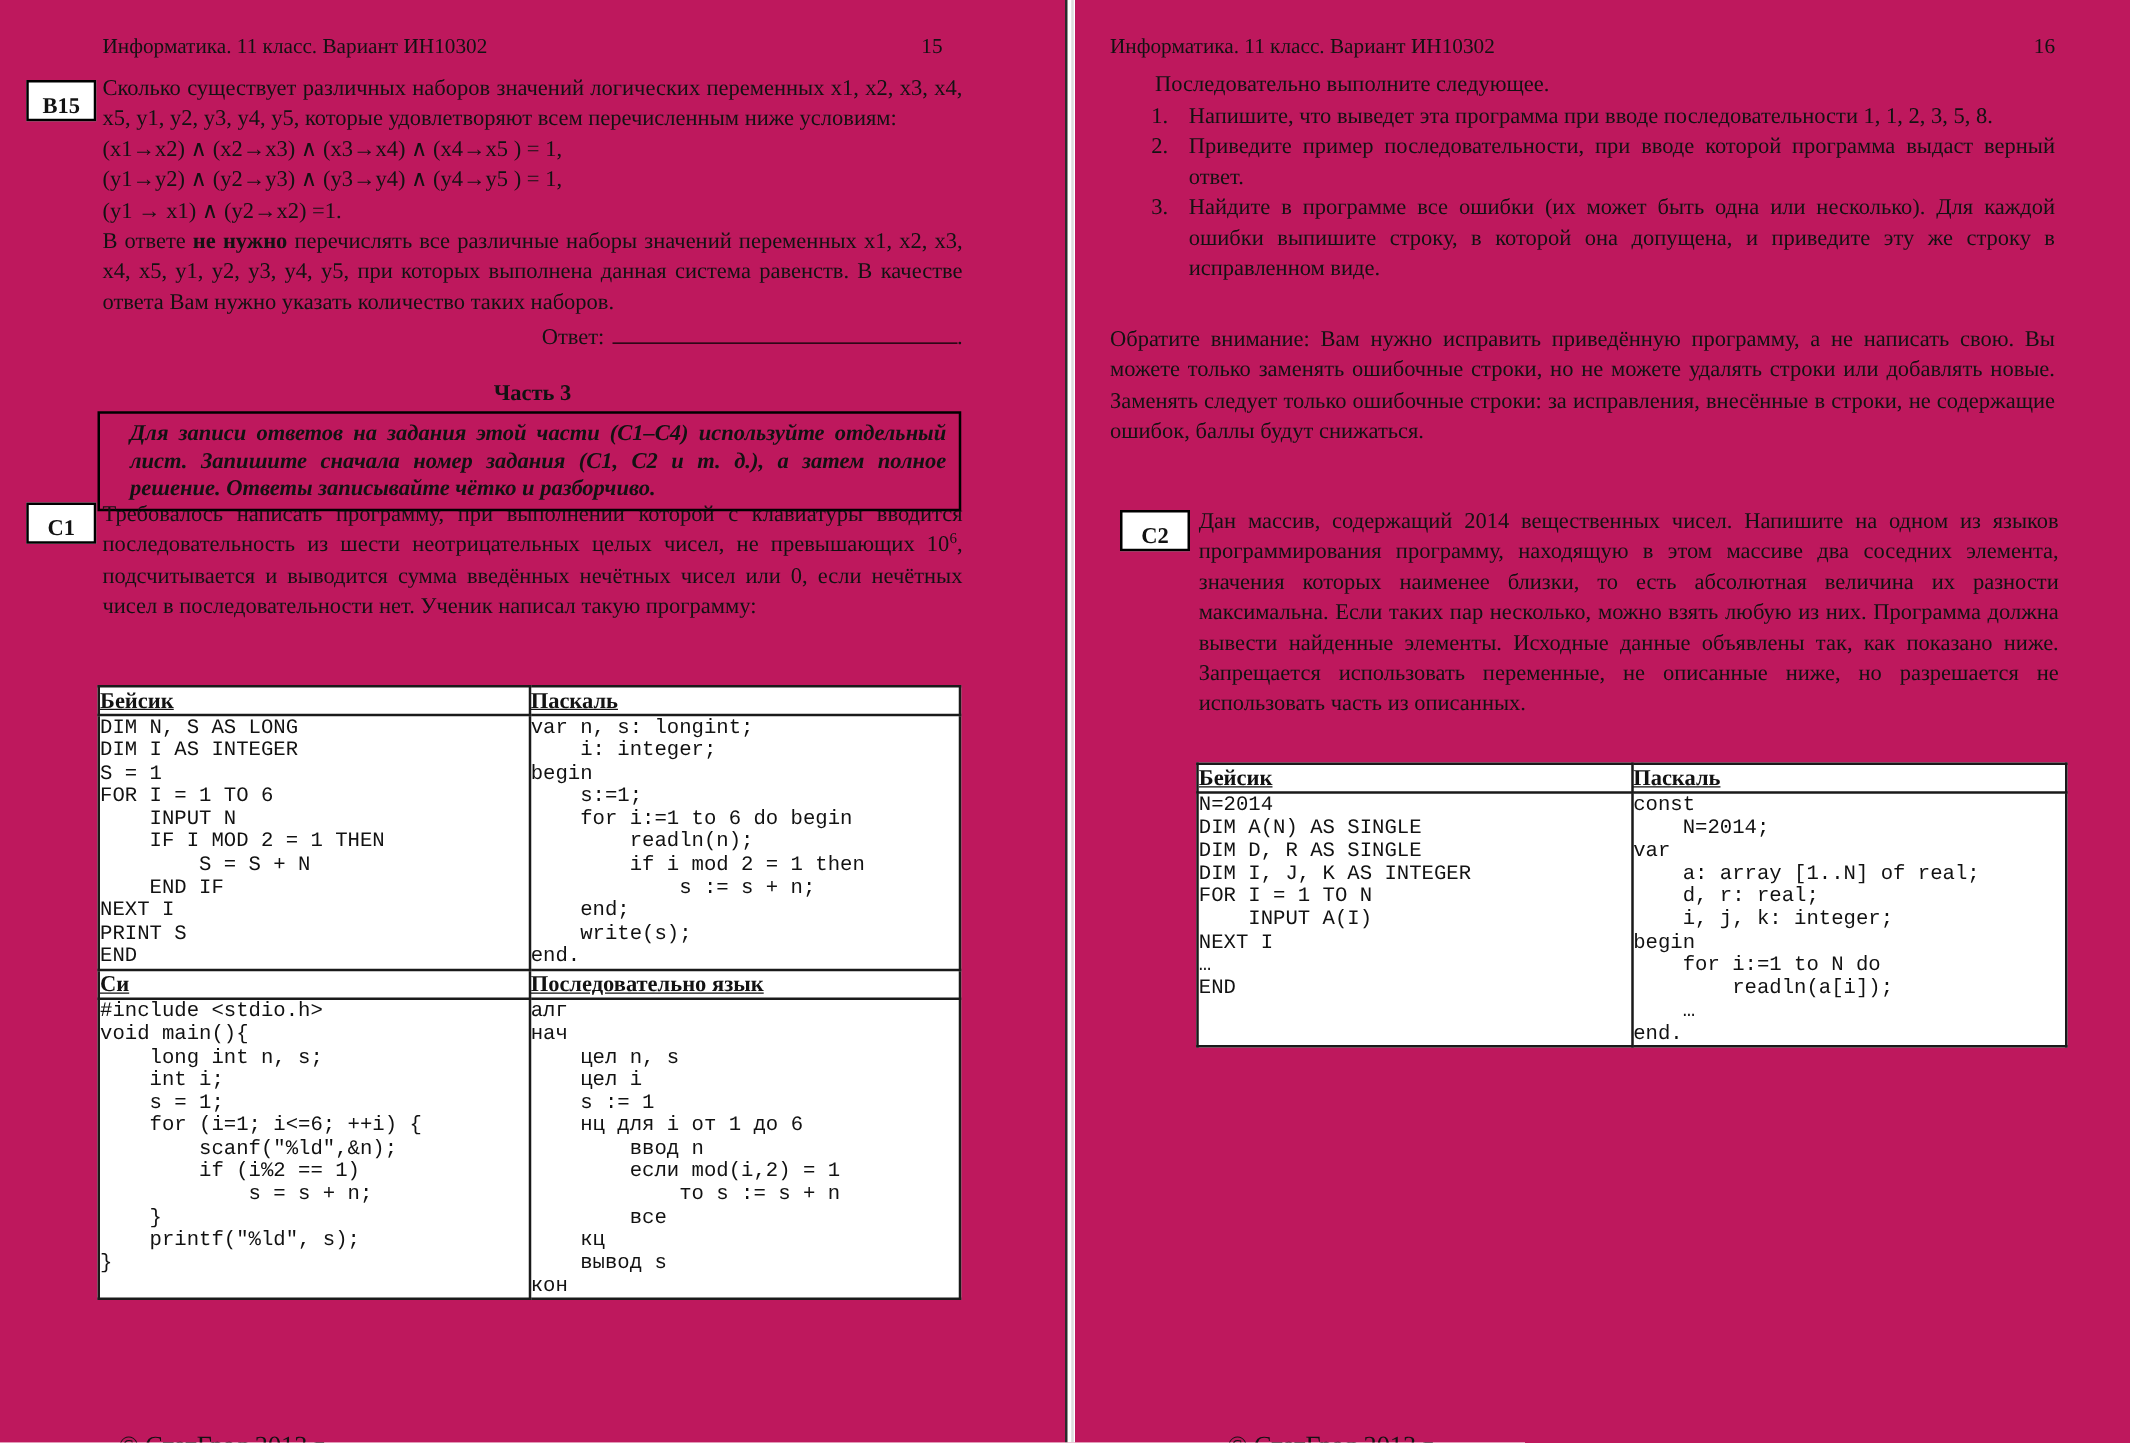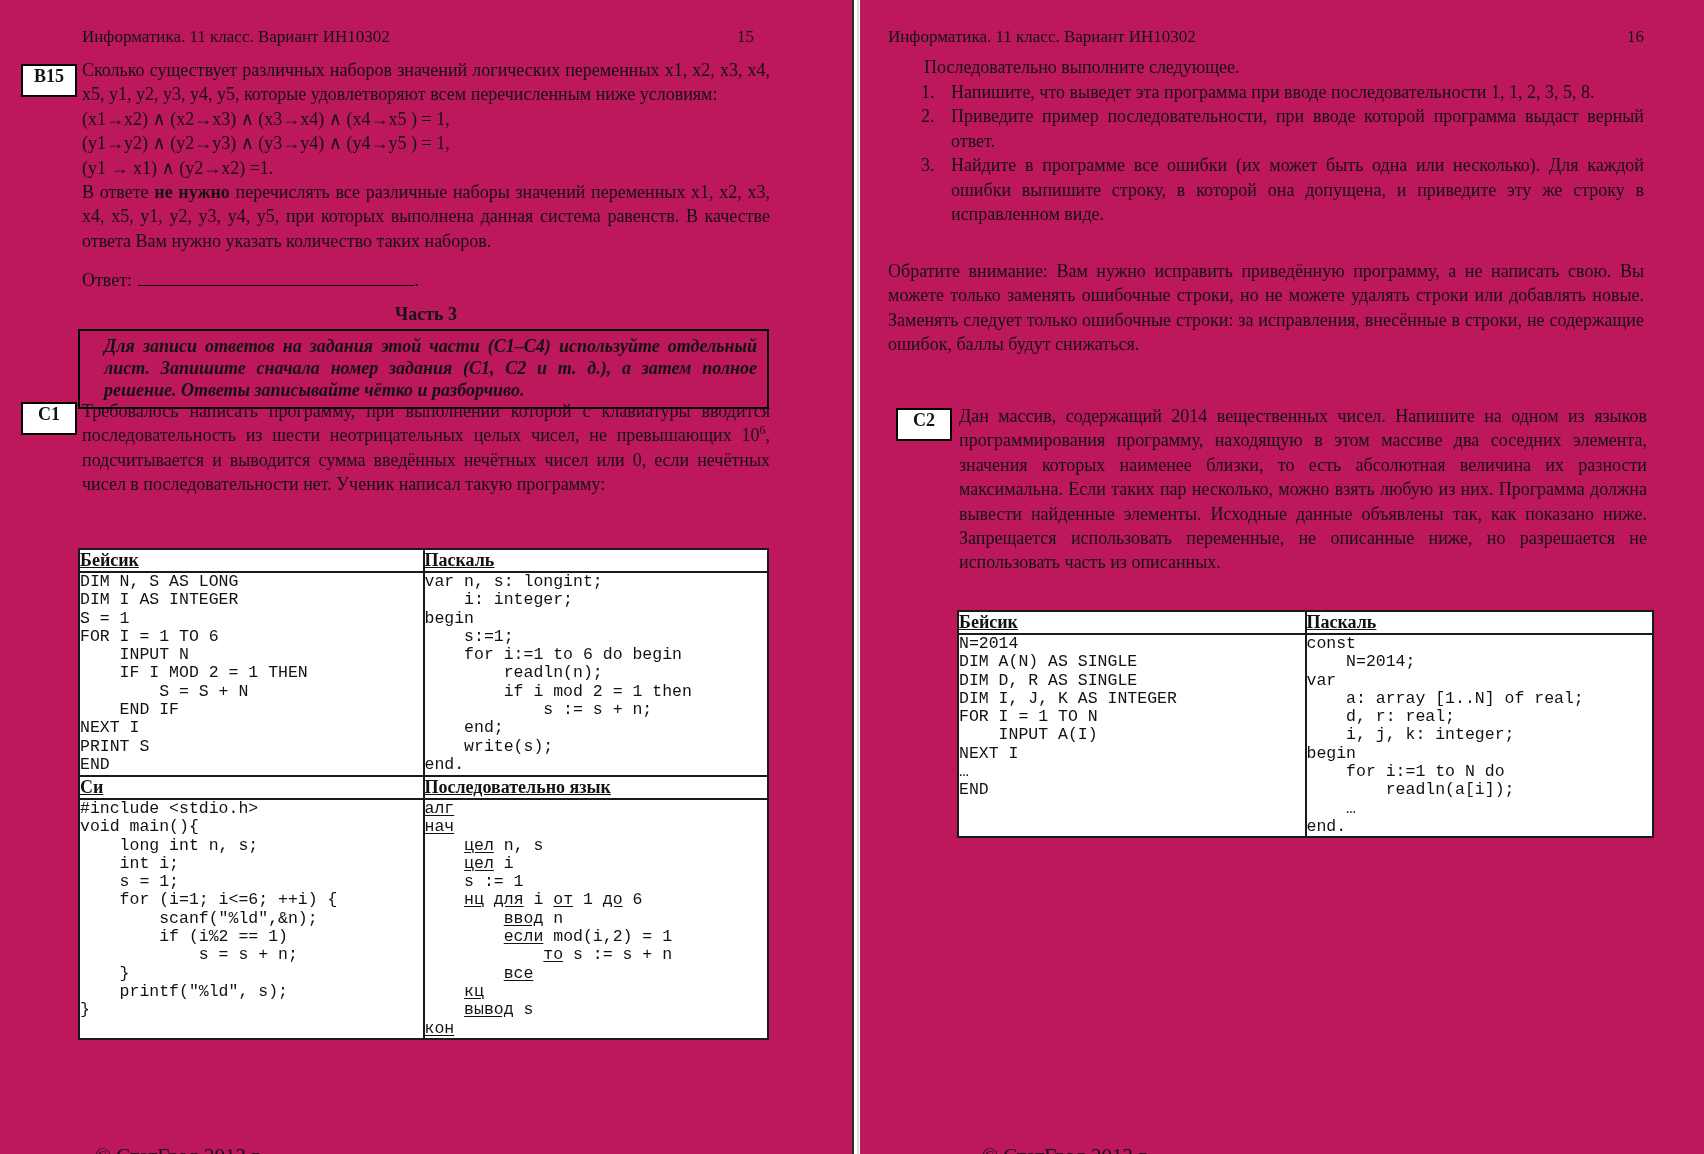--- a/index.html
+++ b/index.html
@@ -7,47 +7,47 @@
   .page{position:absolute;top:0;height:1154px;background:#be185d;}
   #page-left{left:0;width:852px;}
   #page-right{left:860px;width:844px;}
   .divider-dark{position:absolute;top:0;left:852px;width:2px;height:1154px;background:#2b2b2b;}
   .divider-light{position:absolute;top:0;left:857px;width:2px;height:1154px;background:#dcdcdc;}
 
   .hdr{position:absolute;top:27px;display:flex;justify-content:space-between;font-size:17px;}
   #page-left .hdr{left:82px;width:672px;}
   #page-right .hdr{left:28px;width:756px;}
 
-  .qbox{position:absolute;width:52px;height:29px;border:2px solid #000;display:flex;align-items:flex-start;justify-content:center;font-weight:bold;font-size:18px;background:#fff;}
+  .qbox{position:absolute;width:52px;height:29px;border:2px solid #000;display:flex;align-items:flex-end;justify-content:center;font-weight:bold;font-size:18px;background:#fff;}
 
   .body-text{font-size:18px;line-height:24.4px;text-align:justify;}
   .para{margin:0;}
 
   #b15-content{position:absolute;top:58px;left:82px;width:688px;}
   .formula{text-align:left;}
-  .answer-row{margin-top:15px;text-align:left;}
+  .answer-row{margin-top:4px;text-align:right;}
   .answer-line{display:inline-block;width:276px;border-bottom:1.5px solid #000;height:14px;margin-left:6px;}
 
   #part3-heading{position:absolute;top:304px;left:82px;width:688px;text-align:center;font-weight:bold;font-size:18px;}
   #instruction-box{position:absolute;top:329px;left:78px;width:691px;box-sizing:border-box;border:2px solid #000;padding:5px 10px 6px 24px;font-weight:bold;font-style:italic;font-size:18px;line-height:21.8px;text-align:justify;}
 
   #c1-content{position:absolute;top:399px;left:82px;width:688px;}
   #c2-content{position:absolute;top:404px;left:99px;width:688px;}
 
   sup{font-size:12px;line-height:0;}
 
   table.codetab{border-collapse:collapse;table-layout:fixed;background:#fff;}
   #codetab-left{position:absolute;top:548px;left:78px;width:691px;}
   #codetab-right{position:absolute;top:610px;left:97px;width:697px;}
   table.codetab td{border:2px solid #1a1a1a;width:50%;vertical-align:top;padding:0;}
   td.lang-hdr{font-weight:bold;font-size:18px;padding:1px 7px 2px 7px;font-family:"Liberation Serif",serif;text-decoration:underline;}
   td.code-cell{padding:3px 6px 14px 6px;}
   pre.code{margin:0;font-family:"Liberation Mono","DejaVu Sans Mono",monospace;font-size:16.5px;line-height:18.3px;white-space:pre;}
   #codetab-left pre.row1{min-height:202px;}
-  .kw{text-decoration:underline;text-underline-offset:2px;}
+  .kw{text-underline-offset:2px;}
 
   .seq-intro{position:absolute;top:55px;left:28px;width:756px;margin-left:36px;}
   .tasklist{position:absolute;top:80px;left:28px;width:756px;}
   .task-item{display:flex;}
   .task-num{flex:0 0 30px;margin-left:33px;}
   .task-text{flex:1;text-align:justify;}
   .note-para{position:absolute;top:259px;left:28px;width:756px;}
 
   .footer{position:absolute;top:1144px;font-size:21px;}
   #footer-left{left:95px;}

